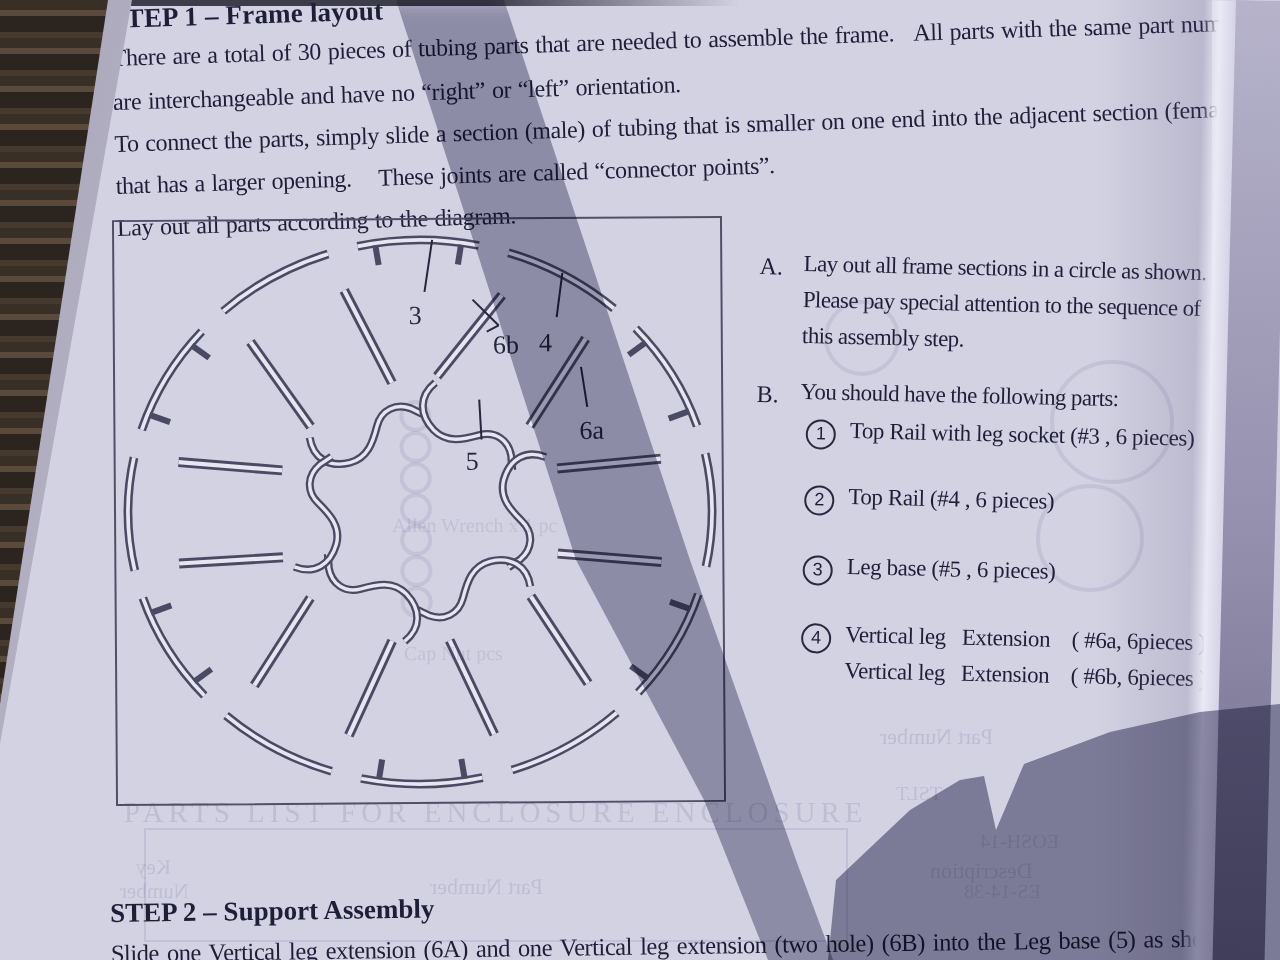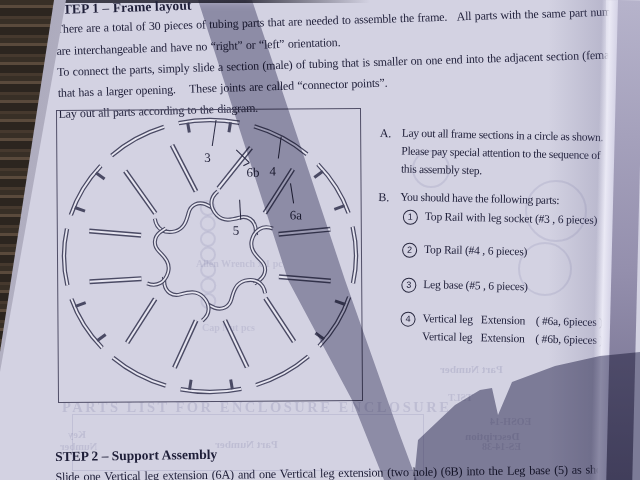--- a/index.html
+++ b/index.html
@@ -50,21 +50,21 @@
   .rline{position:absolute;left:22px;font-size:11.5px;letter-spacing:-0.3px;}
   .cnum{position:absolute;left:25px;width:13px;height:13px;border:1px solid #28283f;border-radius:50%;
     font-size:9px;line-height:13px;text-align:center;font-family:"Liberation Sans",sans-serif;}
   .pline{position:absolute;left:47px;font-size:11.5px;letter-spacing:-0.2px;}
   .step2{left:55px;top:449px;width:600px;z-index:2;transform:rotate(-0.8deg);transform-origin:0 0;}
   .h2{font-weight:bold;font-size:13.5px;}
   .cutline{position:absolute;left:0;top:21px;font-size:12.3px;letter-spacing:-0.25px;word-spacing:1.2px;}
   
   .diagbox{left:57px;top:109px;width:303px;height:291px;z-index:2;border:1.4px solid #514f68;transform:rotate(-0.4deg);}
   
-  .ghost{position:absolute;color:#4c4c82;z-index:1;font-weight:bold;}
+  .ghost{position:absolute;color:#4c4c82;z-index:1;font-weight:normal;}
   .mirror{transform:scaleX(-1);}
   .ghost-circle{position:absolute;border:2px solid rgba(95,95,150,0.13);border-radius:50%;z-index:1;}
   .ghost-rect{position:absolute;border:1px solid rgba(95,95,150,0.15);z-index:1;}
   
   .shadow-band{
     left:0;top:0;width:640px;height:500px;z-index:8;pointer-events:none;
     background:rgba(54,52,96,0.42);mix-blend-mode:multiply;filter:blur(5px);
     clip-path:polygon(198px 0,252px 0,345px 280px,398px 430px,424px 500px,392px 500px,352px 400px,288px 280px);
   }
   .shadow-blob{

